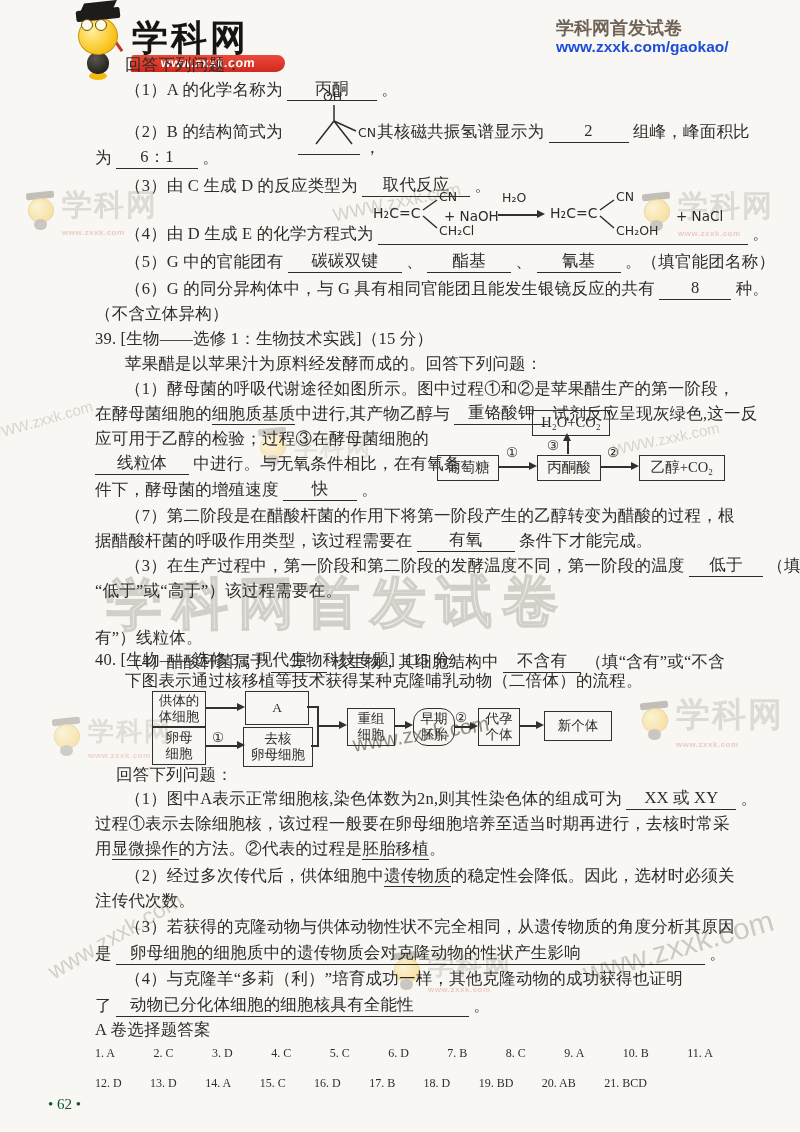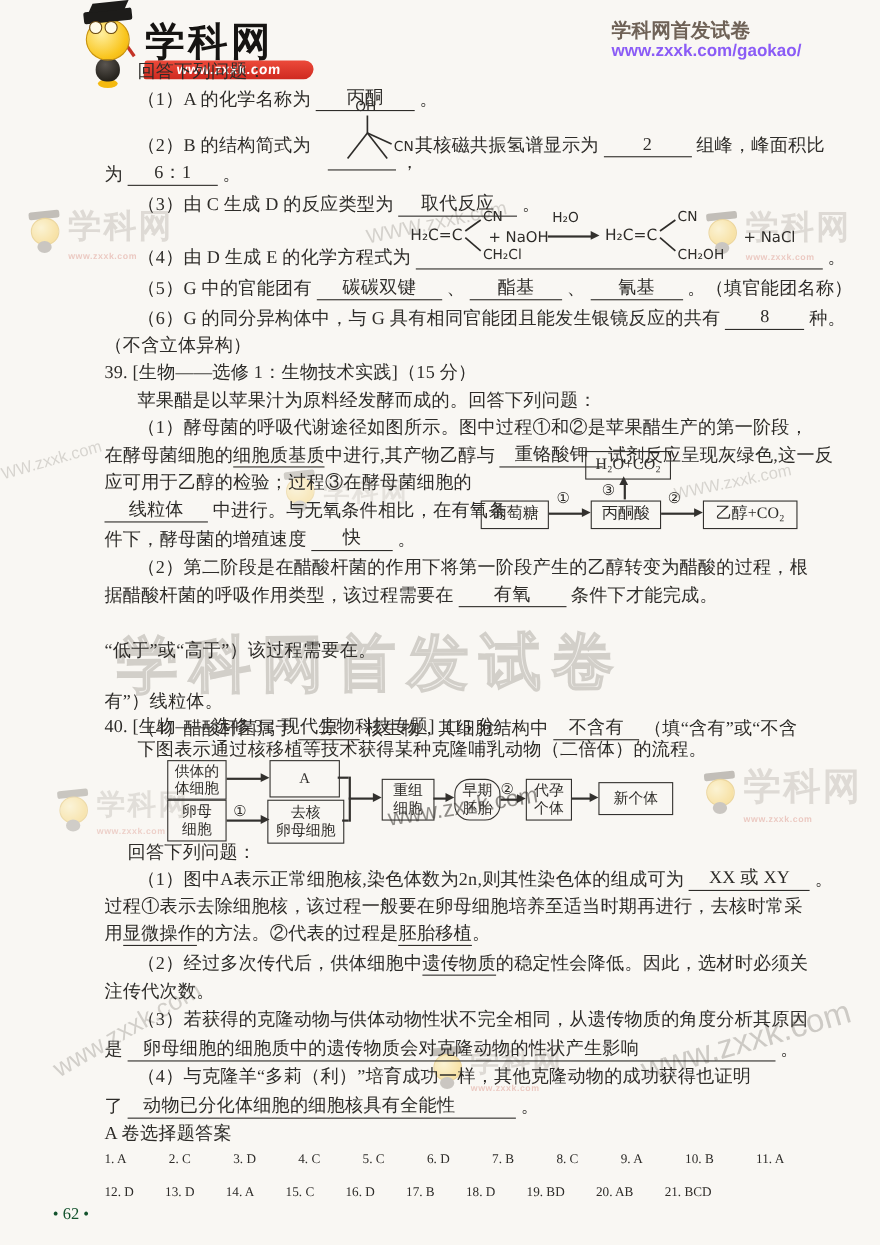--- a/index.html
+++ b/index.html
@@ -26,21 +26,21 @@
         border-left:4.5px solid transparent;border-right:4.5px solid transparent;}
   .steplab{position:absolute;font-size:13.5px;}
   
   .logo-text{position:absolute;left:132px;top:14px;font:700 36px "Liberation Sans",sans-serif;
         color:#161412;letter-spacing:3px;}
   .logo-band{position:absolute;left:131px;top:55px;width:154px;height:17px;
         background:linear-gradient(#ec4a3a,#cf2a20);border-radius:3px 12px 12px 3px;color:#fff;
         font:700 12.5px "Liberation Sans",sans-serif;text-align:center;line-height:17px;
         letter-spacing:.5px;transform:skewX(-4deg);}
   .banner-title{position:absolute;left:556px;top:16px;font:700 18px "Liberation Sans",sans-serif;color:#6f6257;}
-  .banner-url{position:absolute;left:556px;top:38px;font:700 15.5px "Liberation Sans",sans-serif;color:#8b5cf6;text-align:center;}
+  .banner-url{position:absolute;left:556px;top:38px;font:700 15.5px "Liberation Sans",sans-serif;color:#1d4ed8;text-align:center;}
   
   .mascot{position:absolute;left:74px;top:8px;width:58px;height:78px;}
   .m-stick{position:absolute;left:38px;top:16px;width:2.5px;height:30px;background:#c43326;transform:rotate(-35deg);}
   .m-cap{position:absolute;left:2px;top:1px;width:44px;height:11px;background:#1d1c1a;border-radius:2px;transform:rotate(-6deg);z-index:3;}
   .m-cap::before{content:"";position:absolute;left:7px;top:-7px;width:33px;height:8px;background:#1d1c1a;transform:skewX(-30deg);}
   .m-face{position:absolute;left:4px;top:9px;width:38px;height:36px;border:1px solid #c8920d;border-radius:50%;
         background:radial-gradient(circle at 35% 35%,#ffef9e,#f9c51d 65%,#eaa70c);z-index:2;}
   .m-eyes{position:absolute;left:7px;top:11px;display:flex;gap:2px;z-index:4;}
   .m-eye{width:10px;height:10px;border:1.5px solid #6b4a12;border-radius:50%;background:#fffbe8;}
   .m-body{position:absolute;left:13px;top:44px;width:22px;height:22px;border-radius:50% 50% 45% 45%;
@@ -283,26 +283,31 @@
   <span class="steplab" style="left:547px;top:437px;">③</span>
   <div class="dbox big" style="left:437px;top:455px;width:60px;height:24px;"><span>葡萄糖</span></div>
   <div class="harrow" style="left:499px;top:466px;width:31px;"></div>
   <span class="steplab" style="left:506px;top:444px;">①</span>
   <div class="dbox big" style="left:537px;top:455px;width:62px;height:24px;"><span>丙酮酸</span></div>
   <div class="harrow" style="left:601px;top:466px;width:31px;"></div>
   <span class="steplab" style="left:607px;top:444px;">②</span>
   <div class="dbox big" style="left:639px;top:455px;width:84px;height:24px;"><span>乙醇+CO₂</span></div>
 
   <div class="tl" style="left:125px;top:506px;">
-    <span>（2）第二阶段是在醋酸杆菌的作用下将第一阶段产生的乙醇转变为醋酸的过程，根</span>
+    <span>（7）第二阶段是在醋酸杆菌的作用下将第一阶段产生的乙醇转变为醋酸的过程，根</span>
   </div>
   <div class="tl" style="left:95px;top:531px;">
     <span>据醋酸杆菌的呼吸作用类型，该过程需要在</span>
     <span class="blank" style="min-width:80px;">有氧</span>
     <span>条件下才能完成。</span>
+  </div>
+  <div class="tl" style="left:125px;top:556px;">
+    <span>（3）在生产过程中，第一阶段和第二阶段的发酵温度不同，第一阶段的温度</span>
+    <span class="blank" style="min-width:56px;">低于</span>
+    <span>（填</span>
   </div>
   <div class="tl" style="left:95px;top:581px;">
     <span>“低于”或“高于”）该过程需要在。</span>
   </div>
   <div class="tl" style="left:125px;top:604px;">
     <span>（4）醋酸杆菌属于</span>
     <span class="blank" style="min-width:38px;">原</span>
     <span>核生物，其细胞结构中</span>
     <span class="blank" style="min-width:60px;margin-top:48px;">不含有</span>
     <span>（填“含有”或“不含</span>

